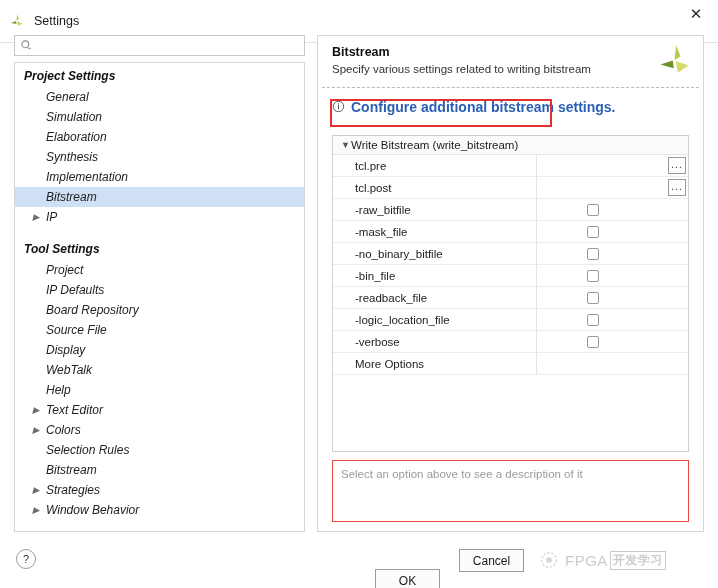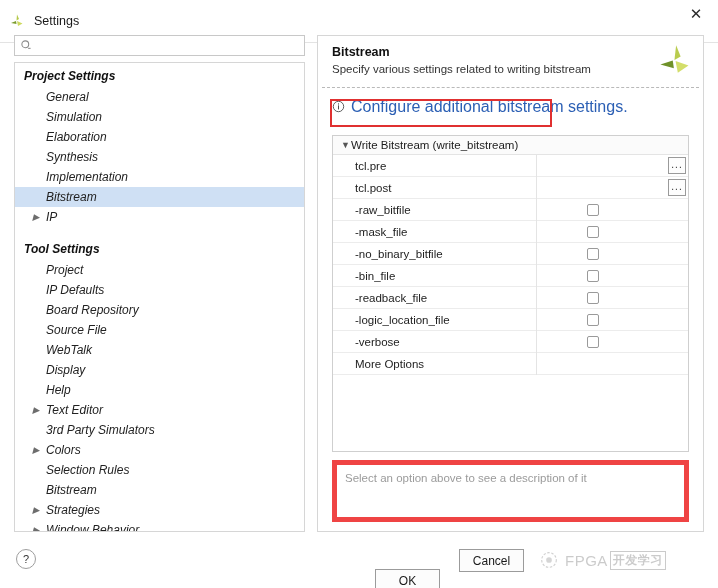--- a/index.html
+++ b/index.html
@@ -136,22 +136,23 @@
   .link-row {
     position: relative;
     margin: 9px 0 0 14px;
     display: inline-flex; align-items: center;
     height: 19px;
   }
   .info-icon { width: 13px; height: 13px; display: block; }
   .link-text {
     margin-left: 6px;
     color: #2b5fb4;
-    font-size: 16px;
-    cursor: pointer;
+    font-size: 14px;
+    cursor: pointer;
+    font-weight: bold;
   }
   .annot-box {
     position: absolute;
     left: 330px; top: 99px;
     width: 222px; height: 28px;
     border: 2px solid #e03030;
     pointer-events: none;
     z-index: 5;
   }
 
@@ -220,21 +221,21 @@
     letter-spacing: 1px;
     color: #333;
     cursor: pointer;
     line-height: 6px;
   }
 
   .desc-box {
     position: absolute;
     left: 14px; top: 424px;
     width: 357px; height: 62px;
-    border: 5px solid #ef4444;
+    border: 1px solid #ef4444;
     background: #ffffff;
     padding: 7px 8px;
     font-size: 11.5px;
     color: #9b9b9b;
   }
 
   
   .help-btn {
     position: absolute;
     left: 16px; top: 549px;
@@ -322,28 +323,27 @@
     </div>
 
     <div class="nav-spacer"></div>
 
     <div>
       <div class="nav-group-title">Tool Settings</div>
       <div class="nav-item"><span>Project</span></div>
       <div class="nav-item"><span>IP Defaults</span></div>
       <div class="nav-item"><span>Board Repository</span></div>
       <div class="nav-item"><span>Source File</span></div>
+      <div class="nav-item"><span>Display</span></div>
       <div class="nav-item"><span>WebTalk</span></div>
-      <div class="nav-item"><span>Display</span></div>
       <div class="nav-item"><span>Help</span></div>
       <div class="nav-item">
         <span class="chev">▶</span>
         <span>Text Editor</span>
       </div>
-      <div class="nav-item"><span>3rd Party Simulators</span></div>
       <div class="nav-item">
         <span class="chev">▶</span>
         <span>Colors</span>
       </div>
       <div class="nav-item"><span>Selection Rules</span></div>
       <div class="nav-item"><span>Bitstream</span></div>
       <div class="nav-item">
         <span class="chev">▶</span>
         <span>Strategies</span>
       </div>

